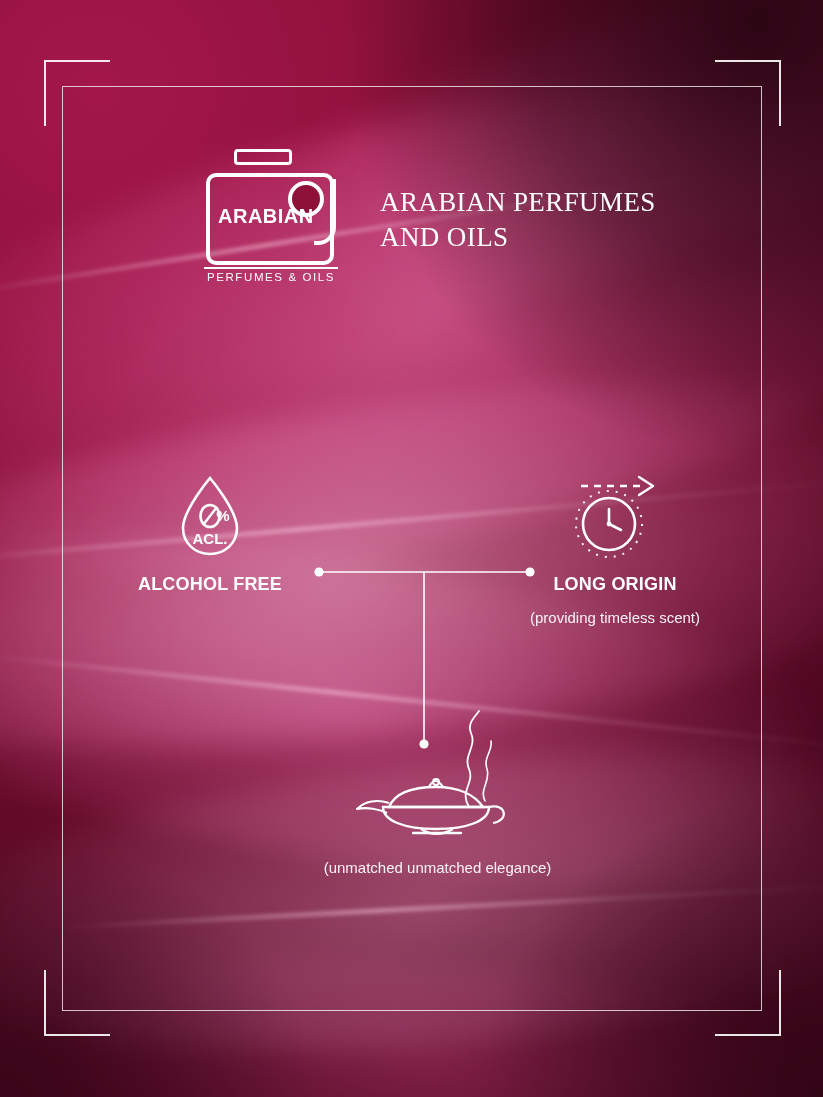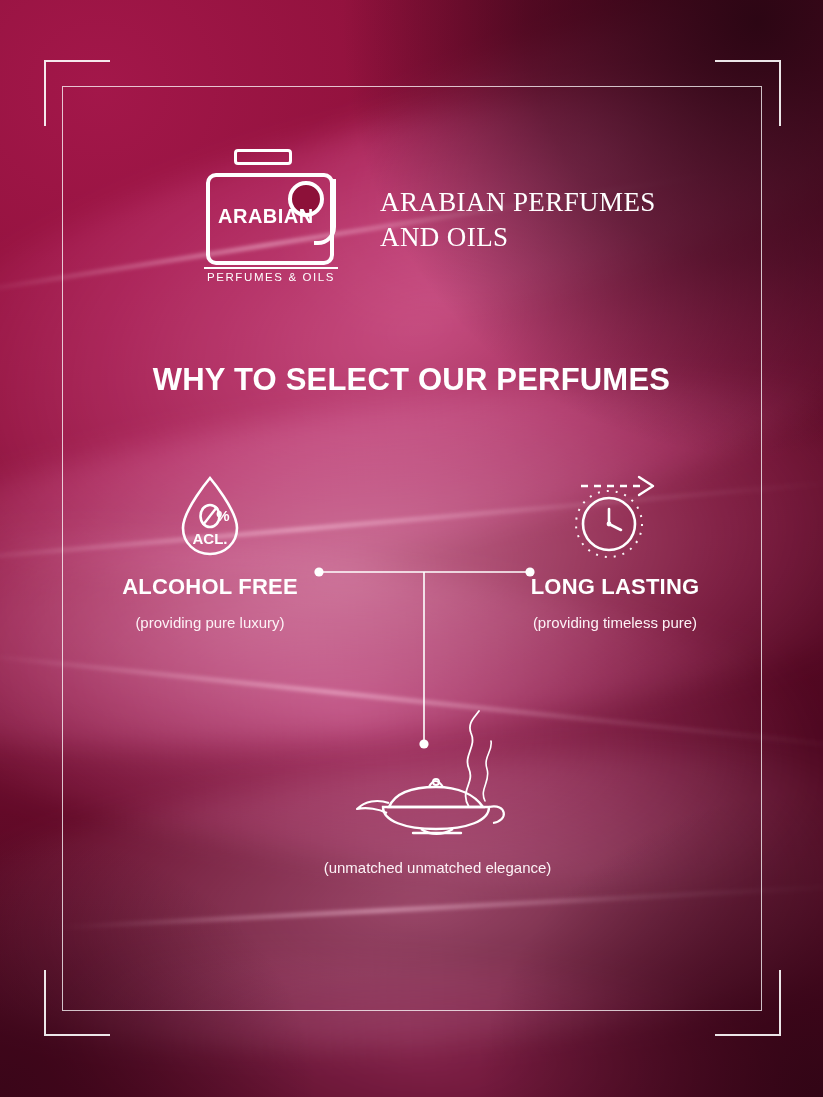--- a/index.html
+++ b/index.html
@@ -200,21 +200,21 @@
     letter-spacing: 0.2px;
     color: #fff;
   }
 
   
   .connector { position: absolute; left: 0; top: 0; width: 823px; height: 1097px; pointer-events: none; }
 
   
   .feature { position: absolute; text-align: center; }
   .feature .title {
-    font-size: 22px;
+    font-size: 18px;
     font-weight: 700;
     letter-spacing: 0.2px;
     color: #fff;
     white-space: nowrap;
   }
   .feature .sub {
     margin-top: 14px;
     font-size: 15px;
     font-weight: 400;
     color: #fdf2f6;
@@ -265,21 +265,20 @@
       <div class="logo-body"></div>
       <div class="logo-arabic"></div>
       <div class="logo-word">ARABIAN</div>
       <div class="logo-rule"></div>
       <div class="logo-sub">PERFUMES &amp; OILS</div>
     </div>
     <div class="brand-name">ARABIAN PERFUMES
 AND OILS</div>
   </div>
 
-  <div class="headline">WHY TO SELECT OUR PERFUMES</div>
 
   <svg class="connector" viewBox="0 0 823 1097">
 
     <line x1="319" y1="572" x2="530" y2="572" stroke="#ffffff" stroke-width="1.6"></line>
     <circle cx="319" cy="572" r="4.6" fill="#ffffff"></circle>
     <circle cx="530" cy="572" r="4.6" fill="#ffffff"></circle>
 
     <line x1="424" y1="572" x2="424" y2="744" stroke="#ffffff" stroke-width="1.6"></line>
     <circle cx="424" cy="744" r="4.6" fill="#ffffff"></circle>
   </svg>
@@ -288,39 +287,38 @@
     <div class="icon">
       <svg width="86" height="88" viewBox="0 0 86 88">
         <path d="M43 6 C43 6 16 38 16 56 C16 71 28 82 43 82 C58 82 70 71 70 56 C70 38 43 6 43 6 Z" fill="none" stroke="#ffffff" stroke-width="2.6"></path>
         <ellipse cx="43" cy="44" rx="9.5" ry="11" fill="none" stroke="#ffffff" stroke-width="2.6"></ellipse>
         <line x1="36" y1="53" x2="50" y2="35" stroke="#ffffff" stroke-width="2.4"></line>
         <text x="56" y="49" font-family="Liberation Sans, sans-serif" font-size="15" font-weight="bold" fill="#ffffff" text-anchor="middle">%</text>
         <text x="43" y="72" font-family="Liberation Sans, sans-serif" font-size="15" font-weight="bold" fill="#ffffff" text-anchor="middle">ACL.</text>
       </svg>
     </div>
     <div class="title">ALCOHOL FREE</div>
-    <div class="sub">(providing pure luxury)</div>
   </div>
 
   <div class="feature f-long">
     <div class="icon">
       <svg width="108" height="92" viewBox="0 0 108 92">
 
         <path d="M20 18 H84" stroke="#ffffff" stroke-width="2.4" stroke-dasharray="7 6" fill="none"></path>
         <path d="M78 9 L92 18 L78 27" fill="none" stroke="#ffffff" stroke-width="2.4" stroke-linecap="round" stroke-linejoin="round"></path>
 
         <circle cx="48" cy="56" r="26" fill="none" stroke="#ffffff" stroke-width="2.6"></circle>
         <circle cx="48" cy="56" r="33" fill="none" stroke="#ffffff" stroke-width="2" stroke-dasharray="2 7" opacity="0.95"></circle>
         <line x1="48" y1="56" x2="48" y2="41" stroke="#ffffff" stroke-width="2.6" stroke-linecap="round"></line>
         <line x1="48" y1="56" x2="60" y2="62" stroke="#ffffff" stroke-width="2.6" stroke-linecap="round"></line>
         <circle cx="48" cy="56" r="2.4" fill="#ffffff"></circle>
       </svg>
     </div>
-    <div class="title">LONG LASTING</div>
-    <div class="sub">(providing  timeless pure)</div>
+    <div class="title">LONG ORIGIN</div>
+    <div class="sub">(providing  timeless scent)</div>
   </div>
 
   <div class="feature f-essence">
     <div class="icon">
       <svg width="190" height="150" viewBox="0 0 190 150">
 
         <path d="M126 112 C116 96 132 88 126 74 C120 60 134 52 128 38 C124 28 132 22 136 16" fill="none" stroke="#ffffff" stroke-width="1.8" stroke-linecap="round"></path>
         <path d="M142 106 C136 94 148 86 144 74 C140 62 150 56 148 46" fill="none" stroke="#ffffff" stroke-width="1.6" stroke-linecap="round"></path>
 
         <path d="M86 92 q6 -12 14 0" fill="none" stroke="#ffffff" stroke-width="2.2"></path>

